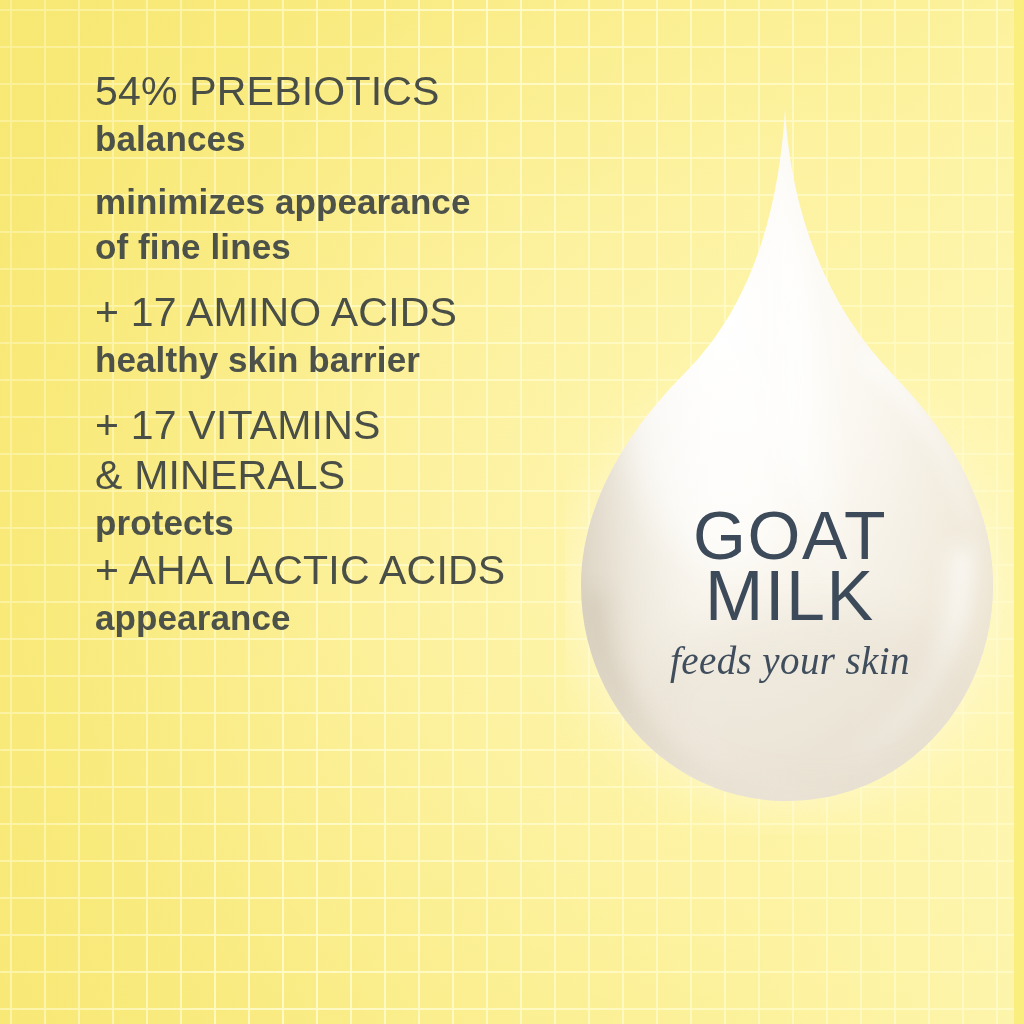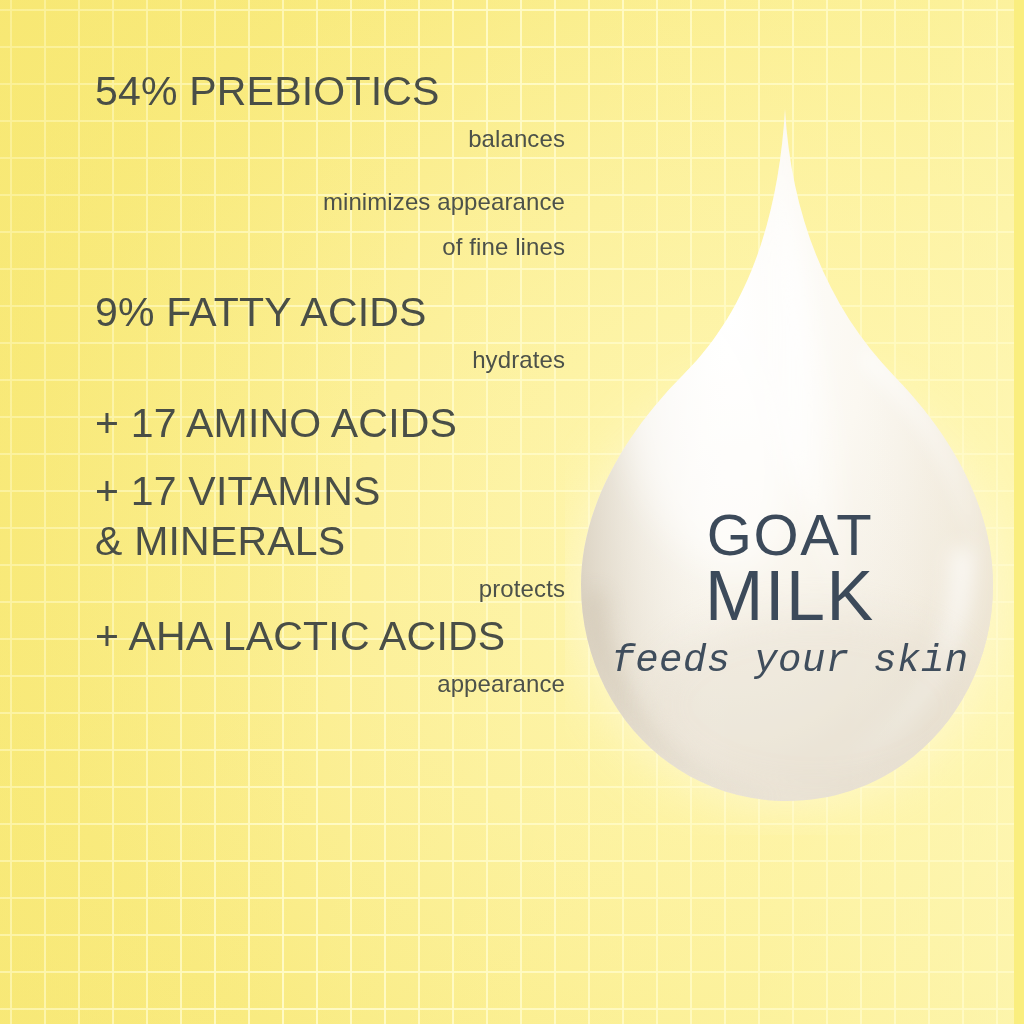--- a/index.html
+++ b/index.html
@@ -26,22 +26,22 @@
   #facts{
     position:absolute;left:95px;top:66px;width:470px;
     color:#4A4F48;
   }
   .fact{margin:0 0 7px 0;}
   .fact-head{
     font-size:41px;line-height:50px;letter-spacing:0.2px;
     font-weight:400;color:#494E47;white-space:pre-line;
   }
   .fact-sub{
-    font-size:24px;line-height:45px;letter-spacing:0.1px;
-    font-weight:400;color:#4C514A;white-space:pre-line;text-align:right;
+    font-size:35px;line-height:45px;letter-spacing:0.1px;
+    font-weight:700;color:#4C514A;white-space:pre-line;
   }
   .gap-0{margin-bottom:18px;}
   .gap-1{margin-bottom:18px;}
   .gap-2{margin-bottom:16px;}
   .gap-3{margin-bottom:18px;}
   .gap-4{margin-bottom:0;}
   .gap-5{margin-bottom:0;}
 
   
   #drop-wrap{
@@ -50,52 +50,49 @@
   #drop-svg{display:block;width:450px;height:740px;}
 
   #drop-text{
     position:absolute;left:0;top:0;width:450px;height:740px;
     pointer-events:none;
   }
   .brand{
     position:absolute;width:100%;text-align:center;
     color:#3C4A5A;font-weight:400;
   }
-  #brand-goat{top:409px;font-size:58px;line-height:62px;letter-spacing:1.6px;}
+  #brand-goat{top:409px;font-size:68px;line-height:62px;letter-spacing:1.6px;}
   #brand-milk{top:470px;font-size:70px;line-height:62px;letter-spacing:1.6px;}
   #brand-tag{
     top:542px;font-size:39px;line-height:48px;
-    font-family:Liberation Mono, monospace;font-style:italic;
+    font-family:Liberation Serif, serif;font-style:italic;
     letter-spacing:0.4px;color:#3F4D5C;
   }
 </style>
 </head>
 <body>
 
 <div id="stage">
 
   <div id="facts">
 
     <div class="fact gap-0">
       <div class="fact-head">54% PREBIOTICS</div>
       <div class="fact-sub">balances</div>
     </div>
 
     <div class="fact gap-1">
       <div class="fact-sub">minimizes appearance
 of fine lines</div>
     </div>
 
-    <div class="fact gap-2">
-      <div class="fact-head">9% FATTY ACIDS</div>
-      <div class="fact-sub">hydrates</div>
-    </div>
 
     <div class="fact gap-3">
       <div class="fact-head">+ 17 AMINO ACIDS</div>
+      <div class="fact-sub">healthy skin barrier</div>
     </div>
 
     <div class="fact gap-4">
       <div class="fact-head">+ 17 VITAMINS
 &amp; MINERALS</div>
       <div class="fact-sub">protects</div>
     </div>
 
     <div class="fact gap-5">
       <div class="fact-head">+ AHA LACTIC ACIDS</div>

